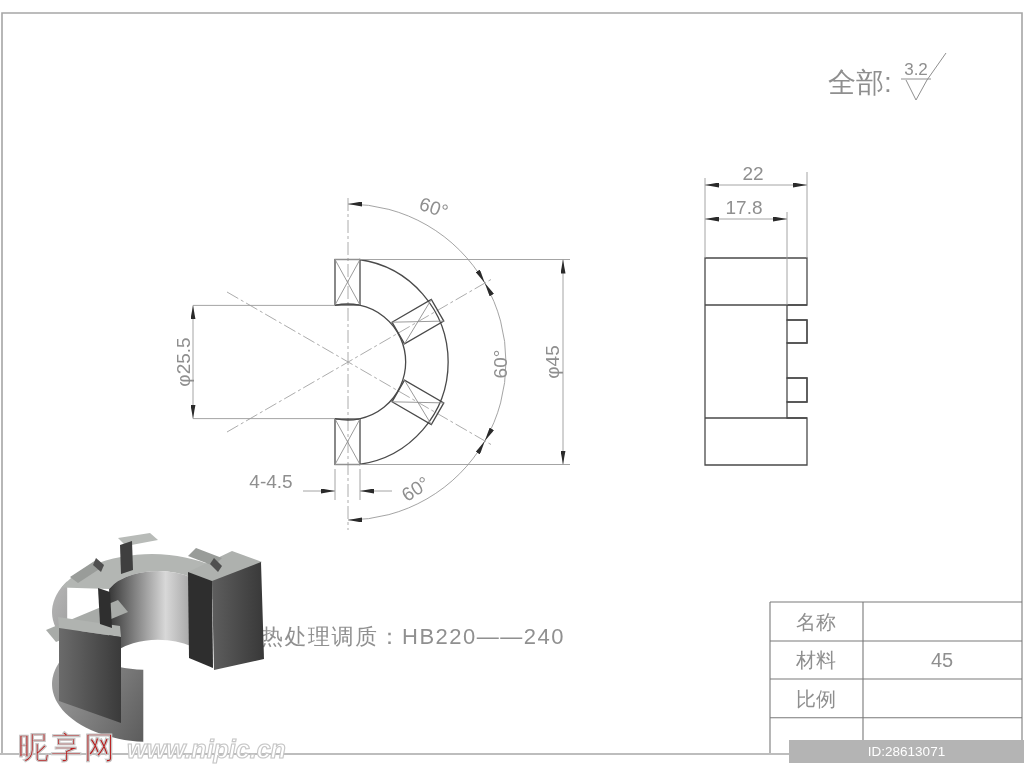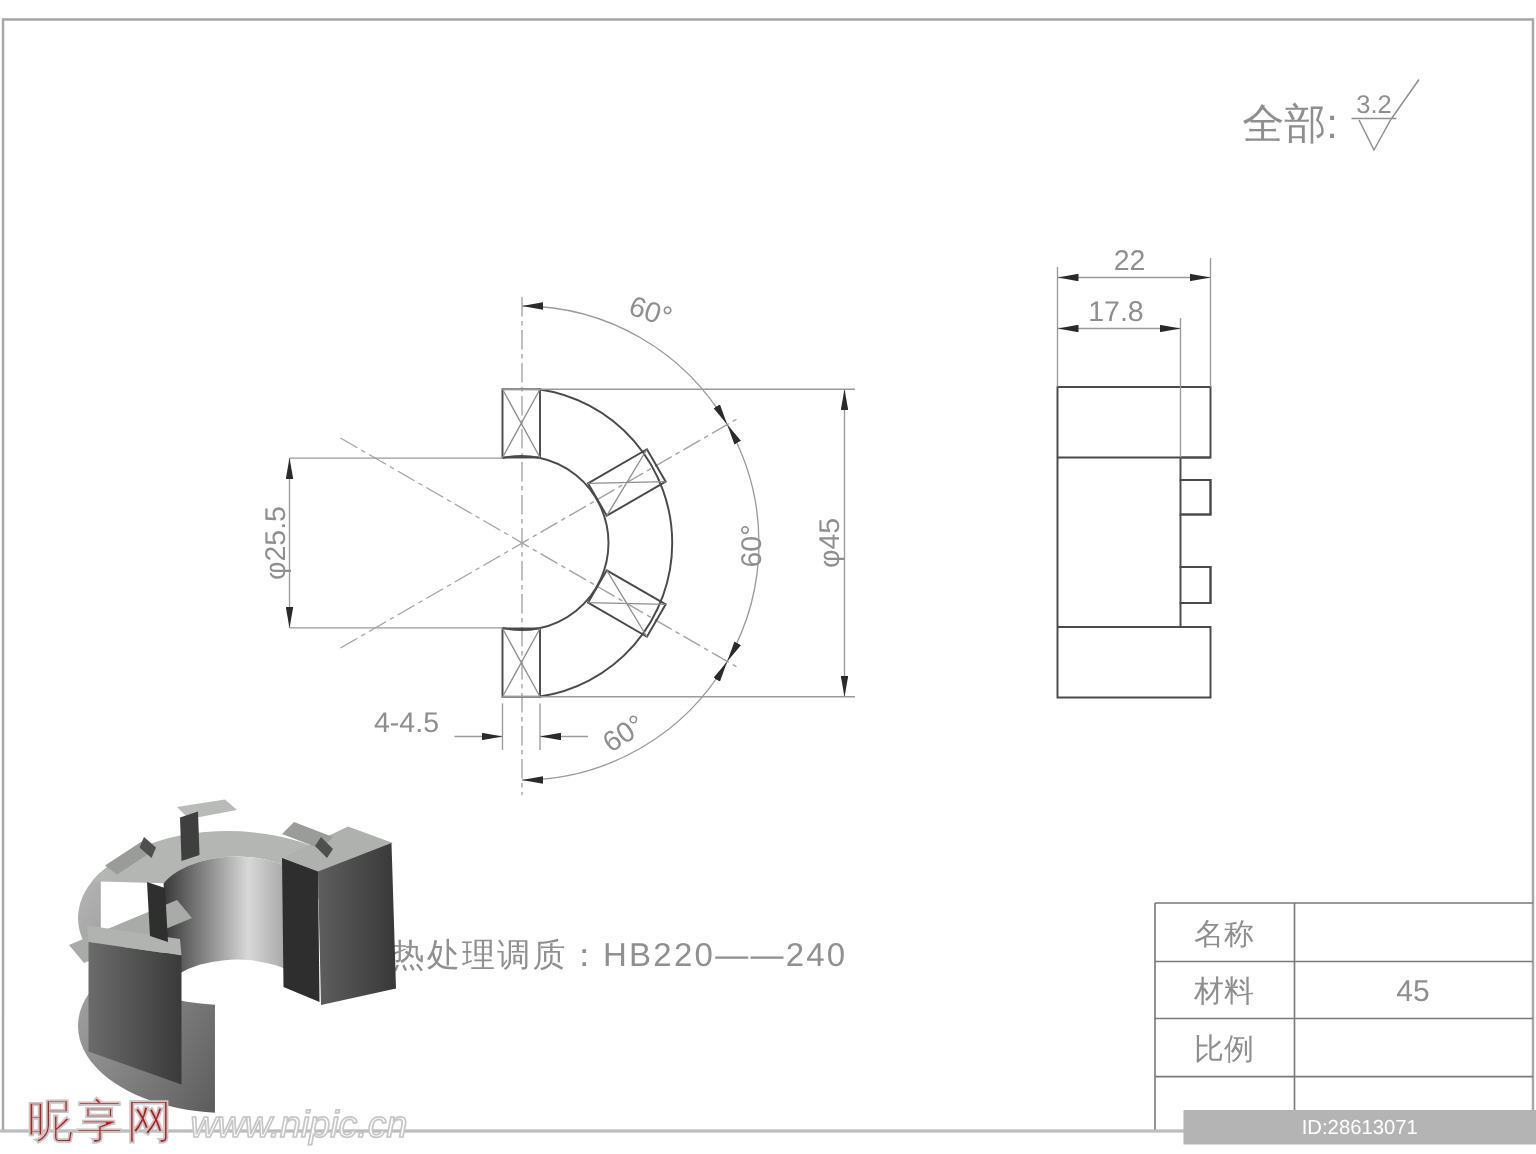--- a/index.html
+++ b/index.html
@@ -14,21 +14,21 @@
   .tbl{fill:none;stroke:#7a7a7a;stroke-width:1.1;}
   .ttxt{fill:#8f8f8f;font-size:20px;text-anchor:middle;}
   .note{fill:#909090;font-size:22px;letter-spacing:1.5px;}
   .fin{fill:#8f8f8f;}
   .finline{fill:none;stroke:#8f8f8f;stroke-width:1;}
   .border{fill:none;stroke:#a6a6a6;stroke-width:1.6;}
   .footer-line{position:absolute;left:0;top:753px;width:790px;height:2px;background:#bdbdbd;}
   .logo{position:absolute;left:18px;top:727px;white-space:nowrap;}
   .logo .brand{font-size:31px;font-weight:normal;color:#b91c1c;
      -webkit-text-stroke:1.2px #c6c6c6;text-shadow:0 0 1px #cccccc;letter-spacing:2px;}
-  .logo .site{font-size:25px;font-weight:normal;font-style:italic;color:#ffffff;
+  .logo .site{font-size:25px;font-weight:bold;font-style:italic;color:#ffffff;
      -webkit-text-stroke:1.1px #c6c6c6;text-shadow:0 0 1px #cccccc;margin-left:10px;}
   .badge{position:absolute;left:789px;top:740px;width:235px;height:23px;background:#b4b4b4;
      color:#ffffff;font-size:13.5px;line-height:23px;text-align:center;z-index:5;}
 </style>
 </head>
 <body>
 
 <div class="page">
 
 <svg width="1024" height="769" viewBox="0 0 1024 769">

